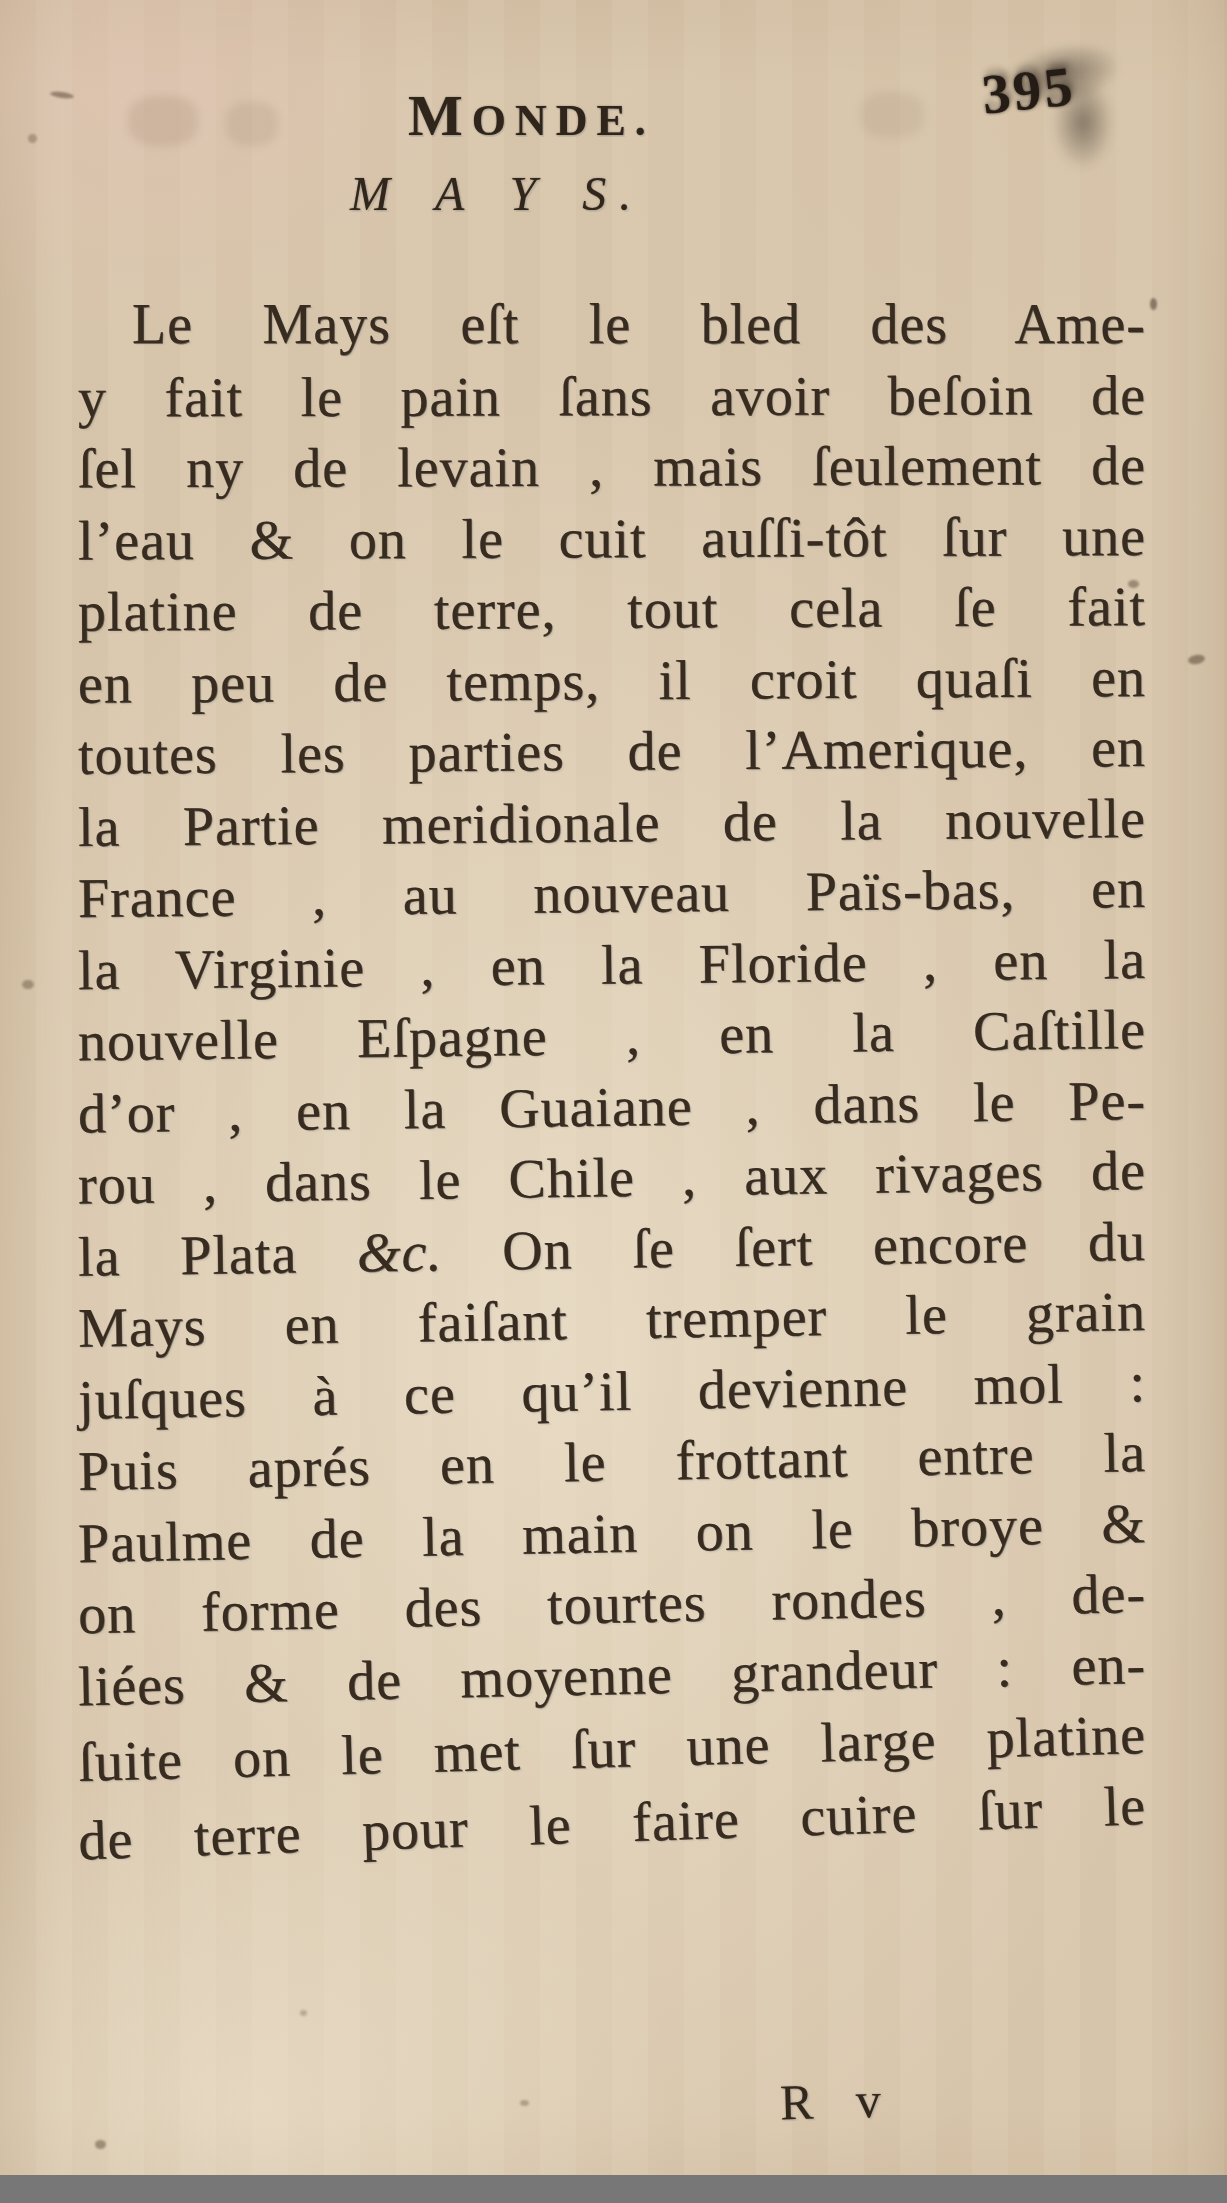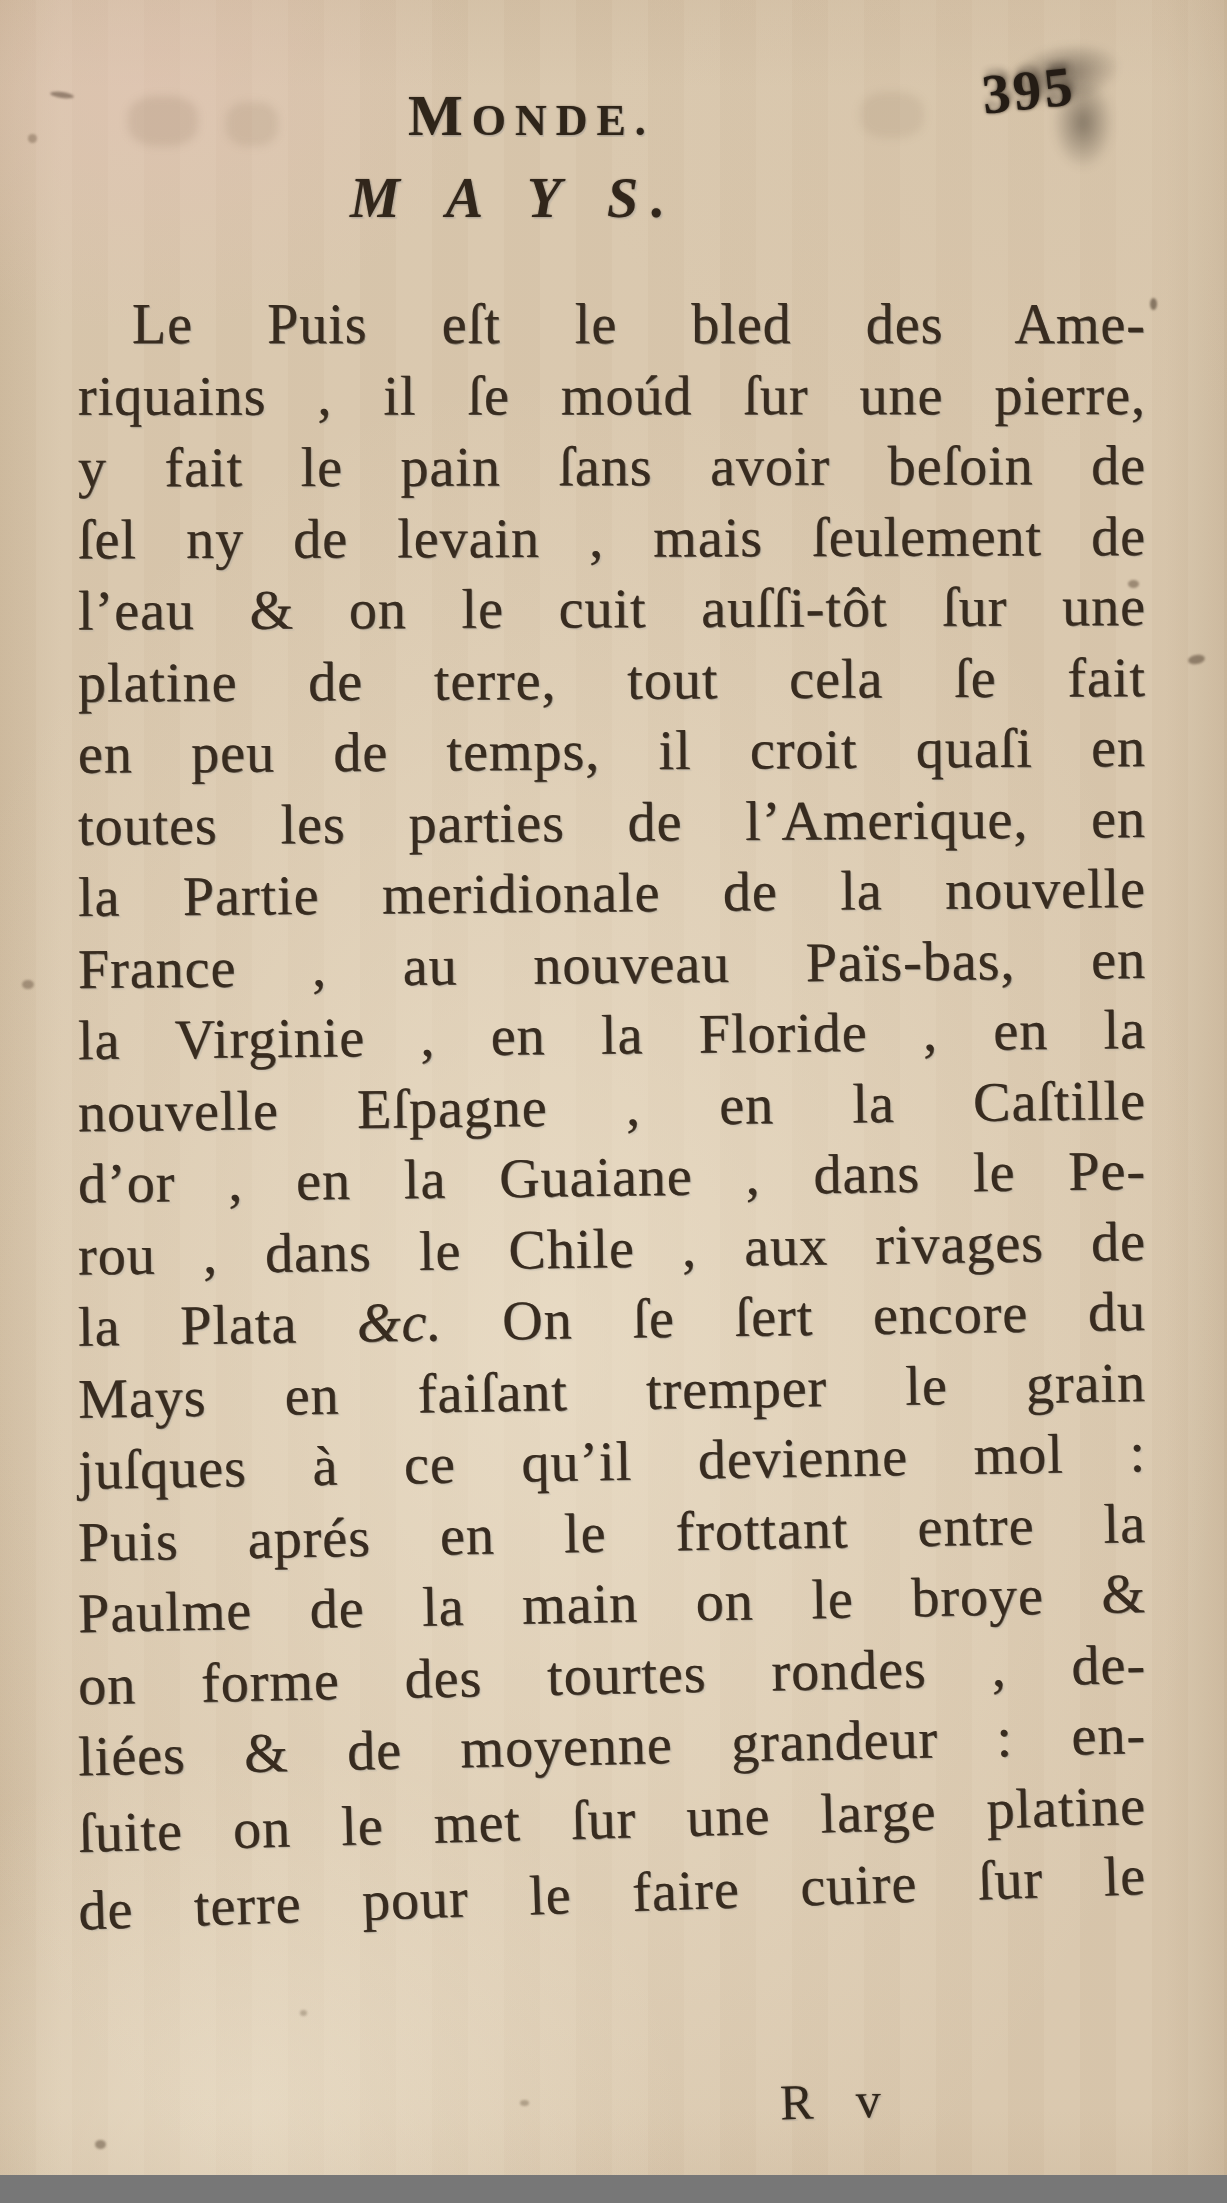--- a/index.html
+++ b/index.html
@@ -39,21 +39,21 @@
   .smudge { position:absolute; pointer-events:none; }
   .smudge.s1 { left:1004px; top:44px; width:118px; height:62px;
     background: radial-gradient(ellipse at 50% 50%, rgba(40,32,24,0.50), rgba(40,32,24,0) 70%);
     filter: blur(3px); transform: rotate(-12deg); }
   .smudge.s2 { left:1052px; top:84px; width:62px; height:86px;
     background: radial-gradient(ellipse at 50% 45%, rgba(35,28,20,0.45), rgba(35,28,20,0) 70%);
     filter: blur(4px); }
 
   .section-title {
     position:absolute; left:350px; top:166px;
-    font-size:56px; font-weight:700; font-style:italic;
+    font-size:48px; font-weight:400; font-style:italic;
     letter-spacing:13px; word-spacing:8px;
     color:#31261b;
     text-shadow: 0 0 1.5px rgba(45,35,25,0.55), 2px 2px 1px rgba(90,110,145,0.14);
   }
 
   .body-block { position:absolute; left:78px; top:292px; width:1068px; }
   .line {
     position:relative;
     height:70.5px; line-height:64px;
     font-size:56px; letter-spacing:1px; word-spacing:5px;
@@ -85,22 +85,21 @@
   <div class="ghost" style="left:860px; top:92px; width:64px; height:46px; background:rgba(128,104,80,0.12);"></div>
 
   <div class="running-title">MONDE.</div>
   <div class="smudge s1"></div>
   <div class="smudge s2"></div>
   <div class="page-number ink">395</div>
 
   <div class="section-title">M A Y S.</div>
 
   <div class="body-block">
-    <div class="line ink indent" style="--r:0deg">Le Puis eſt le bled des Ame-</div>
-    <div class="line ink" style="--r:-0.04deg">riquains , il ſe moúd ſur une pierre,</div>
+    <div class="line ink indent" style="--r:0deg">Le Mays eſt le bled des Ame-</div>
     <div class="line ink" style="--r:-0.13deg">y fait le pain ſans avoir beſoin de</div>
     <div class="line ink" style="--r:-0.18deg">ſel ny de levain , mais ſeulement de</div>
     <div class="line ink" style="--r:-0.24deg">l’eau &amp; on le cuit auſſi-tôt ſur une</div>
     <div class="line ink" style="--r:-0.30deg">platine de terre, tout cela ſe fait</div>
     <div class="line ink" style="--r:-0.36deg">en peu de temps, il croit quaſi en</div>
     <div class="line ink" style="--r:-0.42deg">toutes les parties de l’Amerique, en</div>
     <div class="line ink" style="--r:-0.48deg">la Partie meridionale de la nouvelle</div>
     <div class="line ink" style="--r:-0.54deg">France , au nouveau Païs-bas, en</div>
     <div class="line ink" style="--r:-0.60deg">la Virginie , en la Floride , en la</div>
     <div class="line ink" style="--r:-0.66deg">nouvelle Eſpagne , en la Caſtille</div>

